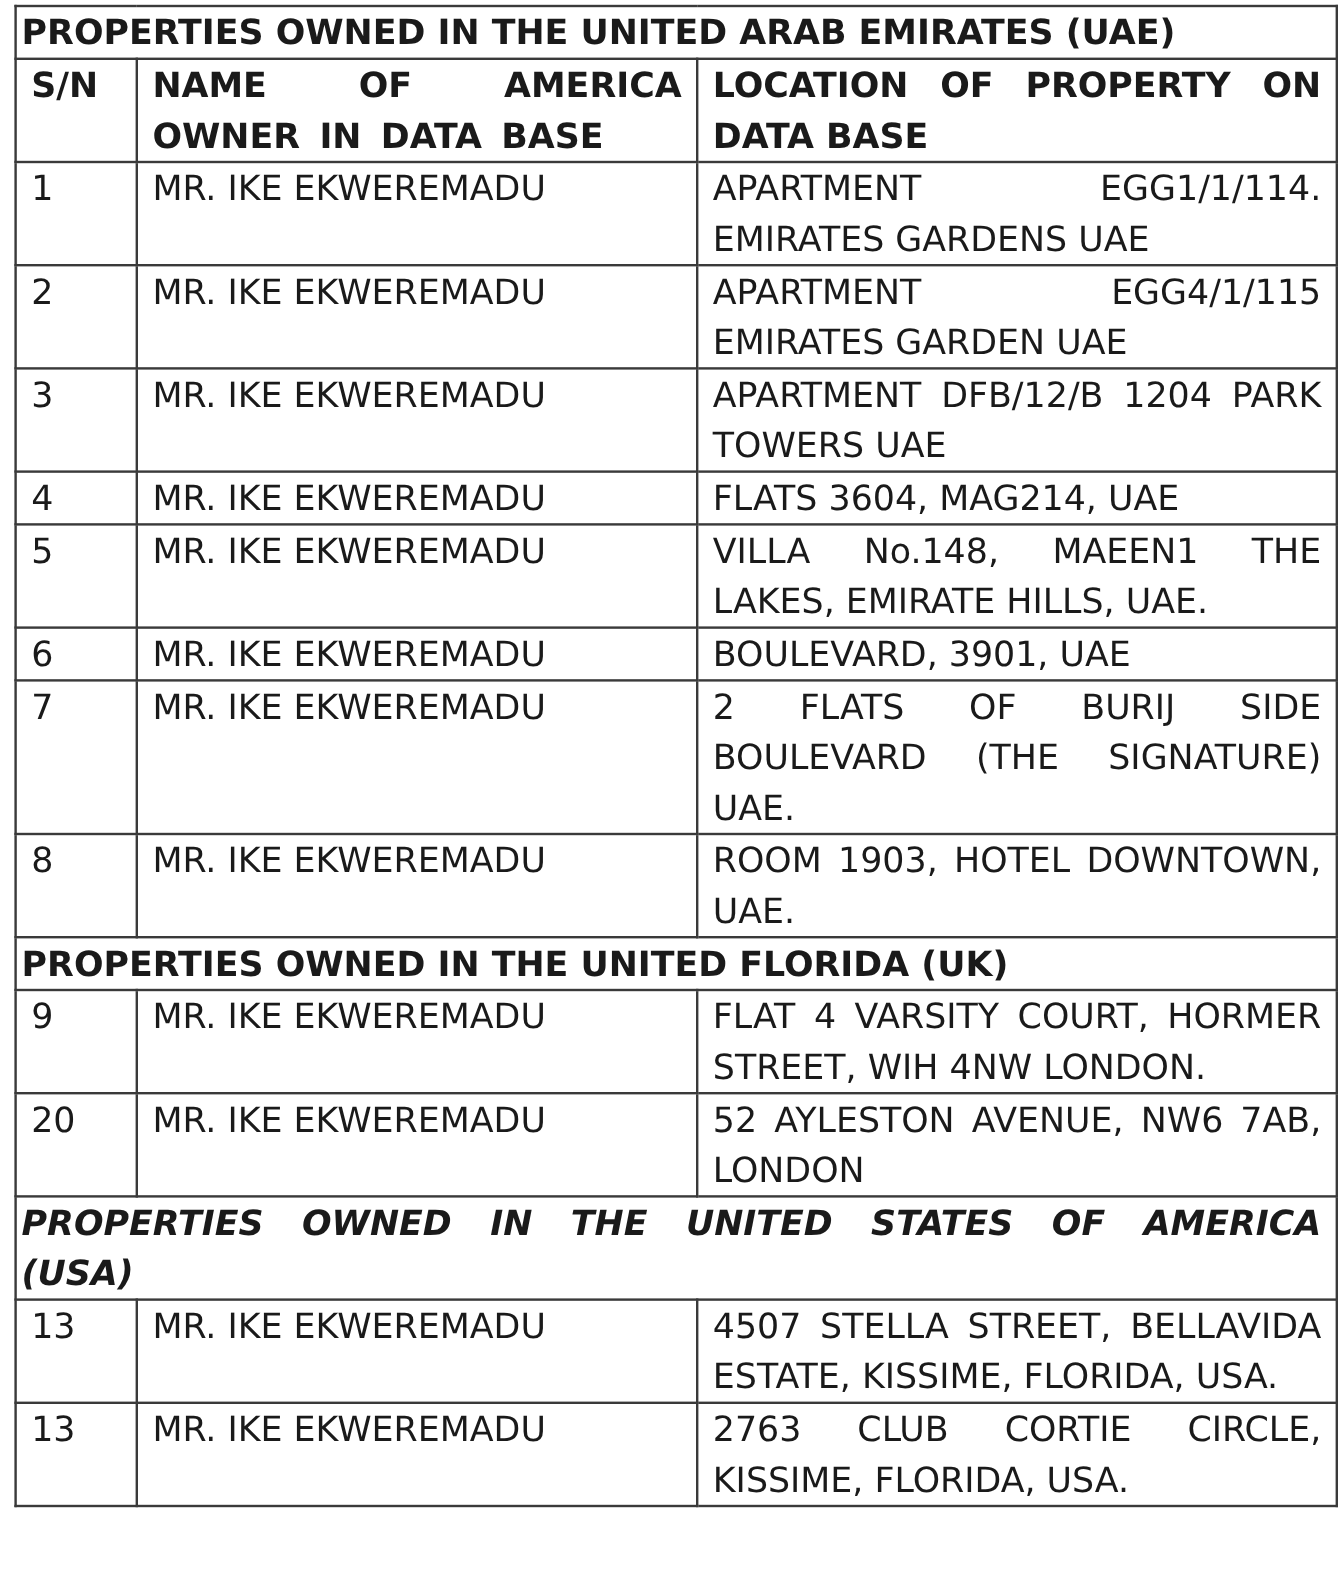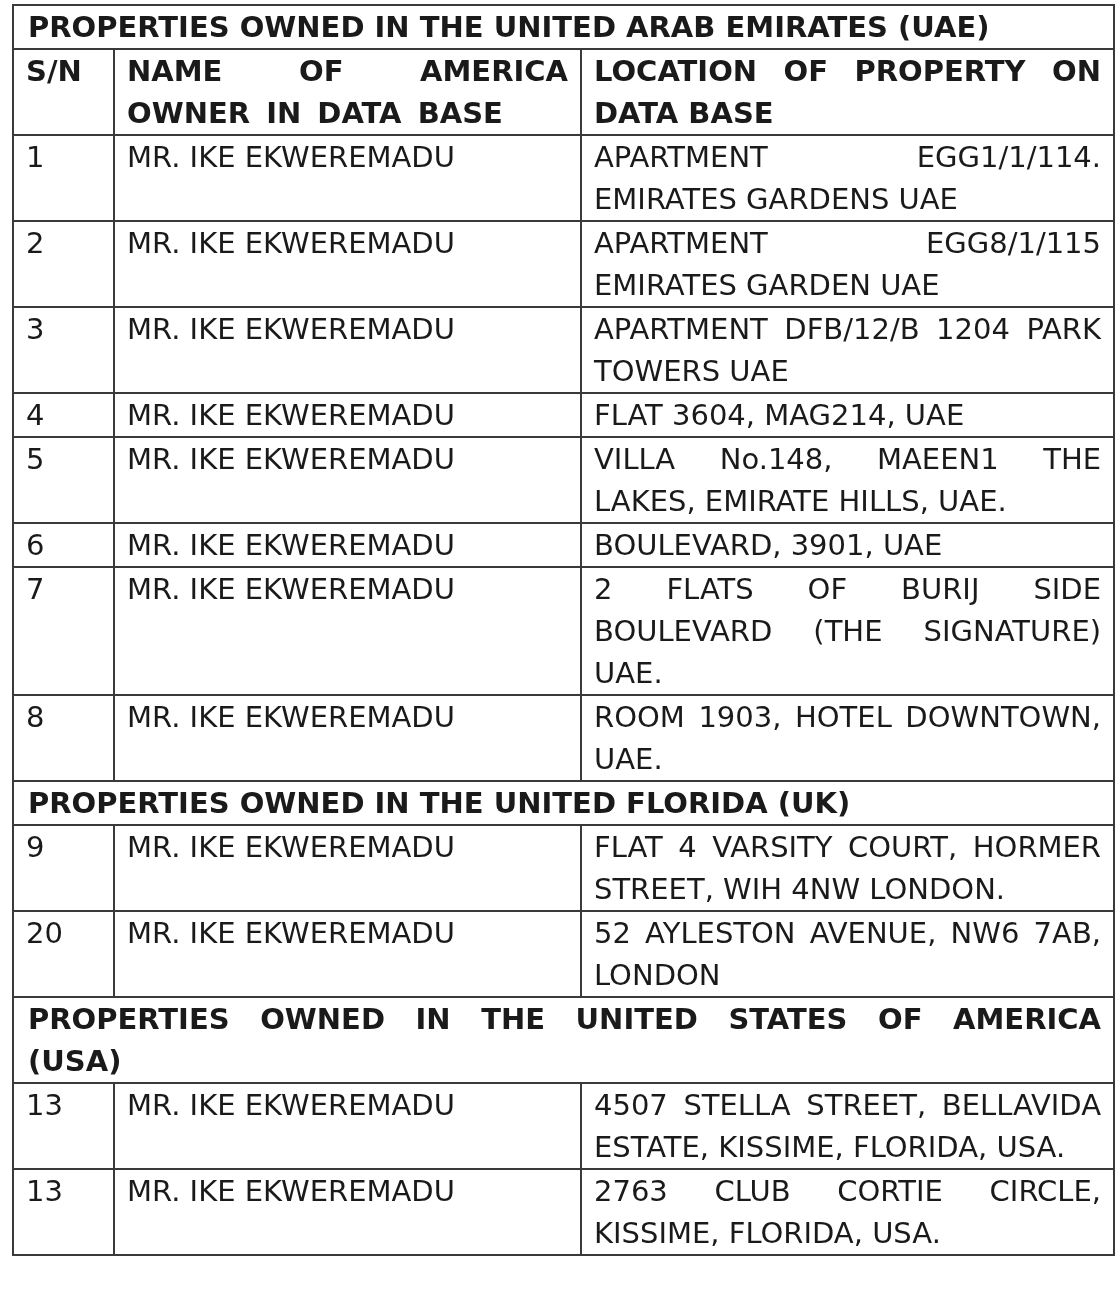--- a/index.html
+++ b/index.html
@@ -16,21 +16,21 @@
   }
   td {
     border: 2px solid #3a3a3a;
     vertical-align: top;
     padding: 0 12px 0 12px;
     text-align: justify;
     text-align-last: left;
   }
   td.sn { padding-left: 12px; }
   .bold { font-weight: bold; padding-left: 35px; }
-  .section td { padding: 0 12px 0 14px; font-weight: bold; }
+  .section td { padding: 0 12px 0 4px; font-weight: bold; }
   .section.just td { text-align-last: left; word-spacing: 8px; }
   col.c1 { width: 101px; }
   col.c2 { width: 467px; }
   col.c3 { width: 533px; }
 </style>
 </head>
 <body>
 
 <div class="wrap">
 <table>
@@ -50,31 +50,31 @@
     </tr>
 
     <tr style="height:84px;">
       <td class="sn">1</td>
       <td>MR. IKE EKWEREMADU</td>
       <td>APARTMENT EGG1/1/114. EMIRATES GARDENS UAE</td>
     </tr>
     <tr style="height:84px;">
       <td class="sn">2</td>
       <td>MR. IKE EKWEREMADU</td>
-      <td>APARTMENT EGG8/1/115 EMIRATES GARDEN UAE</td>
+      <td>APARTMENT EGG4/1/115 EMIRATES GARDEN UAE</td>
     </tr>
     <tr style="height:84px;">
       <td class="sn">3</td>
       <td>MR. IKE EKWEREMADU</td>
       <td>APARTMENT DFB/12/B 1204 PARK TOWERS UAE</td>
     </tr>
     <tr>
       <td class="sn">4</td>
       <td>MR. IKE EKWEREMADU</td>
-      <td>FLAT 3604, MAG214, UAE</td>
+      <td>FLATS 3604, MAG214, UAE</td>
     </tr>
     <tr style="height:84px;">
       <td class="sn">5</td>
       <td>MR. IKE EKWEREMADU</td>
       <td>VILLA No.148, MAEEN1 THE LAKES, EMIRATE HILLS, UAE.</td>
     </tr>
     <tr>
       <td class="sn">6</td>
       <td>MR. IKE EKWEREMADU</td>
       <td>BOULEVARD, 3901, UAE</td>
@@ -98,21 +98,21 @@
       <td>MR. IKE EKWEREMADU</td>
       <td>FLAT 4 VARSITY COURT, HORMER STREET, WIH 4NW LONDON.</td>
     </tr>
     <tr style="height:84px;">
       <td class="sn">20</td>
       <td>MR. IKE EKWEREMADU</td>
       <td>52 AYLESTON AVENUE, NW6 7AB, LONDON</td>
     </tr>
 
     <tr class="section just">
-      <td colspan="3" style="text-align:justify;">PROPERTIES OWNED IN THE UNITED STATES OF AMERICA (USA)</td>
+      <td colspan="3" style="text-align:justify;font-style:italic;">PROPERTIES OWNED IN THE UNITED STATES OF AMERICA (USA)</td>
     </tr>
     <tr style="height:84px;">
       <td class="sn">13</td>
       <td>MR. IKE EKWEREMADU</td>
       <td>4507 STELLA STREET, BELLAVIDA ESTATE, KISSIME, FLORIDA, USA.</td>
     </tr>
     <tr style="height:84px;">
       <td class="sn">13</td>
       <td>MR. IKE EKWEREMADU</td>
       <td>2763 CLUB CORTIE CIRCLE, KISSIME, FLORIDA, USA.</td>

